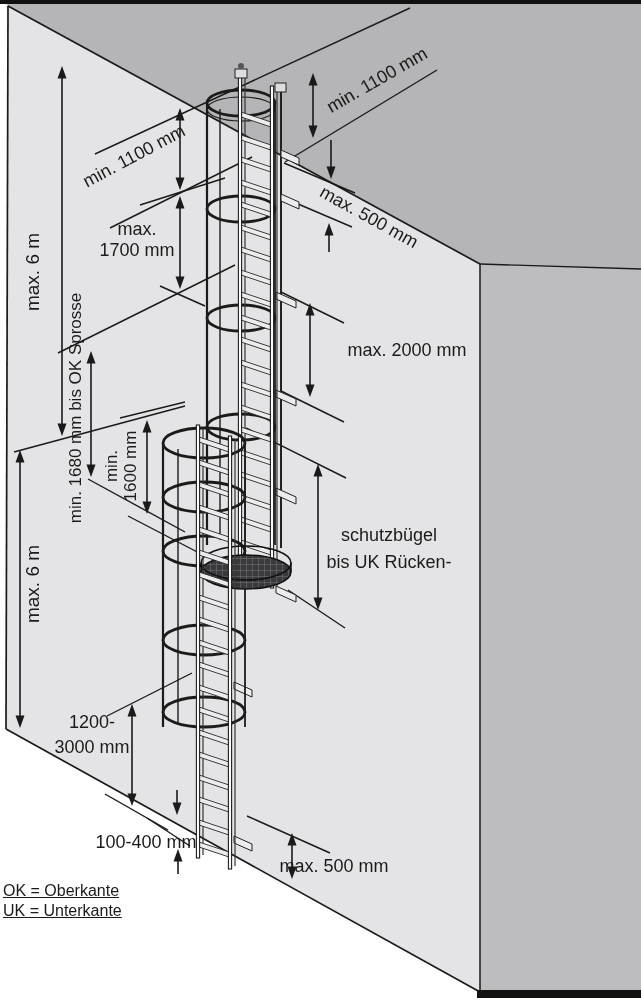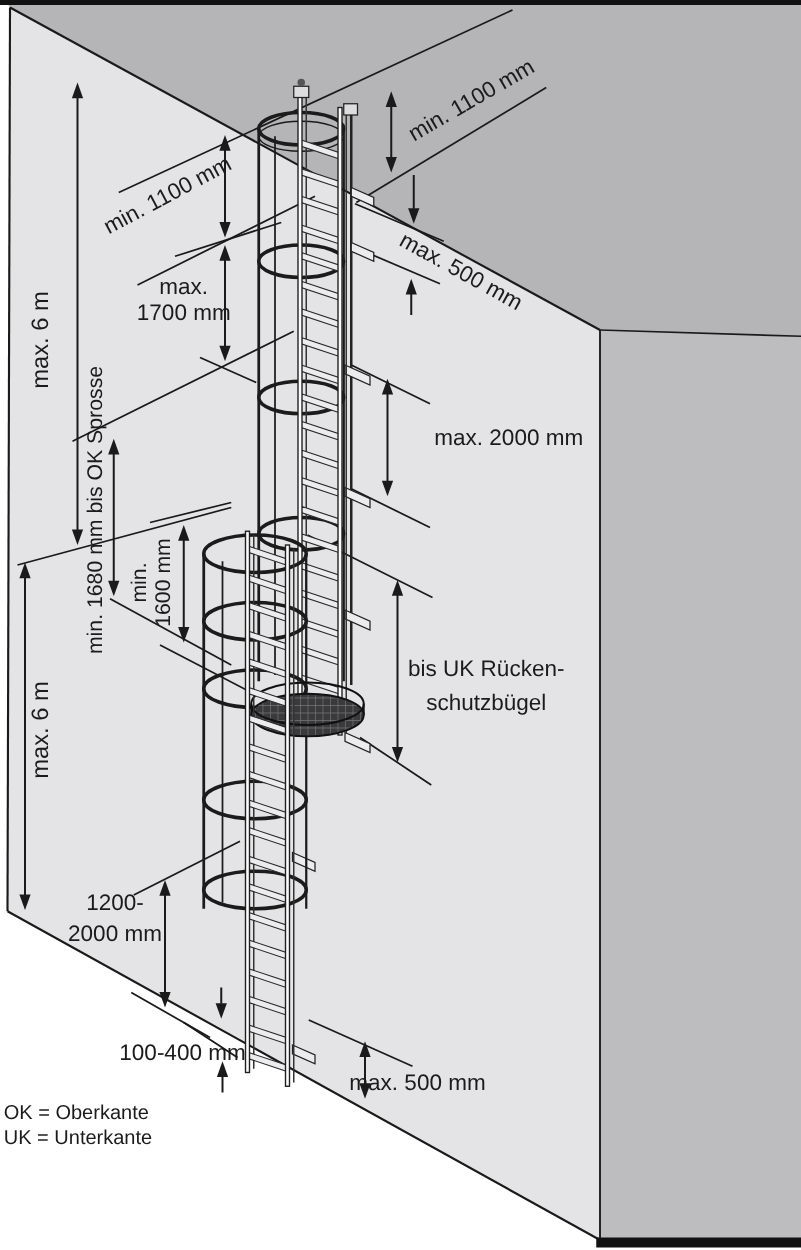--- a/index.html
+++ b/index.html
@@ -9,21 +9,21 @@
   .lbl{position:absolute;white-space:nowrap;color:#1b1b1b;
        transform:translate(-50%,-50%);line-height:1.12;}
   .lbl.center{text-align:center;}
   .rm90{transform:translate(-50%,-50%) rotate(-90deg);}
   .rm28{transform:translate(-50%,-50%) rotate(-28deg);}
   .rm30{transform:translate(-50%,-50%) rotate(-30deg);}
   .rp29{transform:translate(-50%,-50%) rotate(29deg);}
   .f19{font-size:19px;}
   .f18{font-size:18px;}
   .f17{font-size:17px;}
-  .legend{position:absolute;left:3px;top:881px;font-size:16px;line-height:20px;color:#1b1b1b;}
+  .legend{position:absolute;left:3px;top:881px;font-size:16px;line-height:20px;color:#1b1b1b;text-decoration:underline;}
 </style>
 </head>
 <body>
 
 <div id="stage">
 
   <svg width="641" height="1000" viewBox="0 0 641 1000">
     <defs>
       <pattern id="grate" width="6" height="6" patternUnits="userSpaceOnUse">
         <rect width="6" height="6" fill="#3a3a3c"></rect>
@@ -222,35 +222,35 @@
   </svg>
 
   <div class="lbl rm90 f19" style="left:33px;top:272px;">max. 6 m</div>
   <div class="lbl rm90 f19" style="left:33px;top:584px;">max. 6 m</div>
   <div class="lbl rm28 f18" style="left:134px;top:156px;">min. 1100 mm</div>
   <div class="lbl rm90 f17" style="left:76px;top:408px;">min. 1680 mm bis OK Sprosse</div>
   <div class="lbl rm90 f17 center" style="left:121px;top:466px;">
     <div>min.</div>
     <div>1600 mm</div>
   </div>
-  <div class="lbl f18 center" style="left:137px;top:240px;line-height:21px;margin-left:10px;">
+  <div class="lbl f18 center" style="left:137px;top:240px;line-height:21px;">
     <div>max.</div>
     <div>1700 mm</div>
   </div>
   <div class="lbl f18 center" style="left:92px;top:735px;line-height:25px;">
     <div>1200-</div>
-    <div>2000 mm</div>
+    <div>3000 mm</div>
   </div>
   <div class="lbl f18" style="left:107px;top:842px;margin-left:39px;">100-400 mm</div>
   <div class="lbl rm30 f18" style="left:377px;top:80px;">min. 1100 mm</div>
   <div class="lbl rp29 f18" style="left:369px;top:217px;">max. 500 mm</div>
   <div class="lbl f18" style="left:379px;top:350px;margin-left:28px;">max. 2000 mm</div>
   <div class="lbl f18 center" style="left:389px;top:549px;line-height:27px;">
+    <div>schutzbügel</div>
     <div>bis UK Rücken-</div>
-    <div>schutzbügel</div>
   </div>
   <div class="lbl f18" style="left:334px;top:866px;">max. 500 mm</div>
 
   <div class="legend">
     <div>OK = Oberkante</div>
     <div>UK = Unterkante</div>
   </div>
 
 </div>
 

